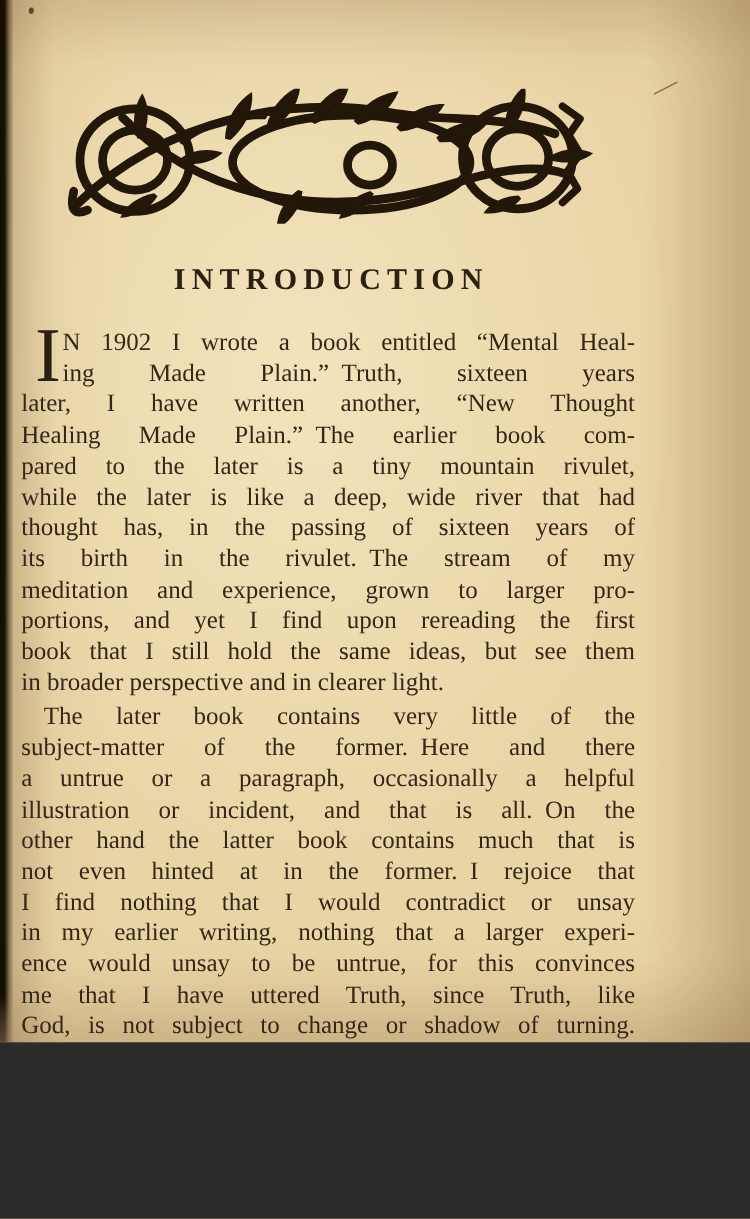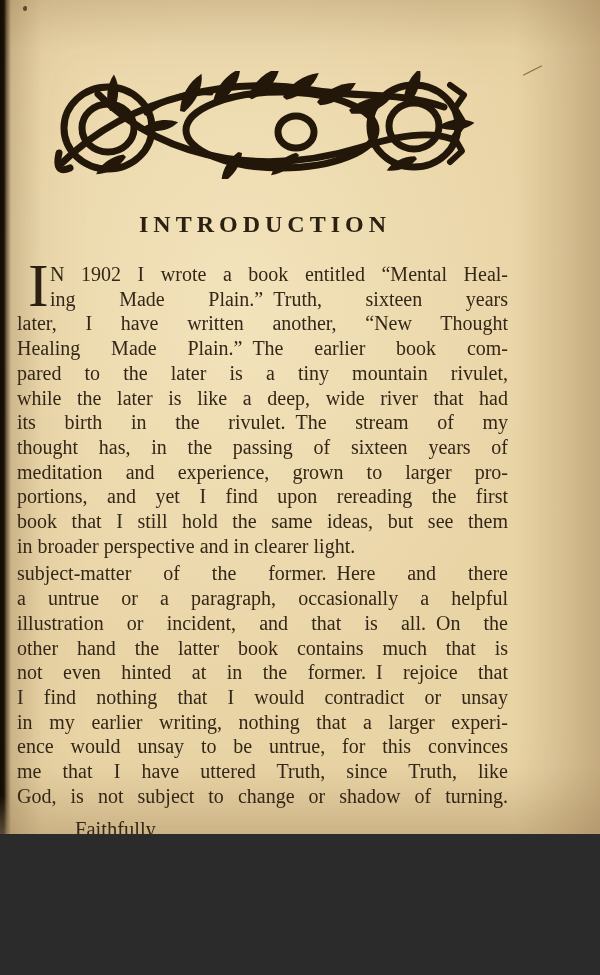--- a/index.html
+++ b/index.html
@@ -110,31 +110,32 @@
 
     <section class="para">
       <span class="dropcap">I</span>
       <div class="lines">
           <div class="line">N 1902 I wrote a book entitled “Mental Heal-</div>
           <div class="line">ing Made Plain.” Truth, sixteen years</div>
           <div class="line">later, I have written another, “New Thought</div>
           <div class="line">Healing Made Plain.” The earlier book com-</div>
           <div class="line">pared to the later is a tiny mountain rivulet,</div>
           <div class="line">while the later is like a deep, wide river that had</div>
+          <div class="line">thought has, in the passing of sixteen years of</div>
           <div class="line">its birth in the rivulet. The stream of my</div>
-          <div class="line">thought has, in the passing of sixteen years of</div>
           <div class="line">meditation and experience, grown to larger pro-</div>
           <div class="line">portions, and yet I find upon rereading the first</div>
           <div class="line">book that I still hold the same ideas, but see them</div>
           <div class="line last">in broader perspective and in clearer light.</div>
         </div>
     </section>
 
     <section class="para">
       <div class="lines">
+          <div class="line indent">The later book contains very little of the</div>
           <div class="line">subject-matter of the former. Here and there</div>
           <div class="line">a untrue or a paragraph, occasionally a helpful</div>
           <div class="line">illustration or incident, and that is all. On the</div>
           <div class="line">other hand the latter book contains much that is</div>
           <div class="line">not even hinted at in the former. I rejoice that</div>
           <div class="line">I find nothing that I would contradict or unsay</div>
           <div class="line">in my earlier writing, nothing that a larger experi-</div>
           <div class="line">ence would unsay to be untrue, for this convinces</div>
           <div class="line">me that I have uttered Truth, since Truth, like</div>
           <div class="line">God, is not subject to change or shadow of turning.</div>

